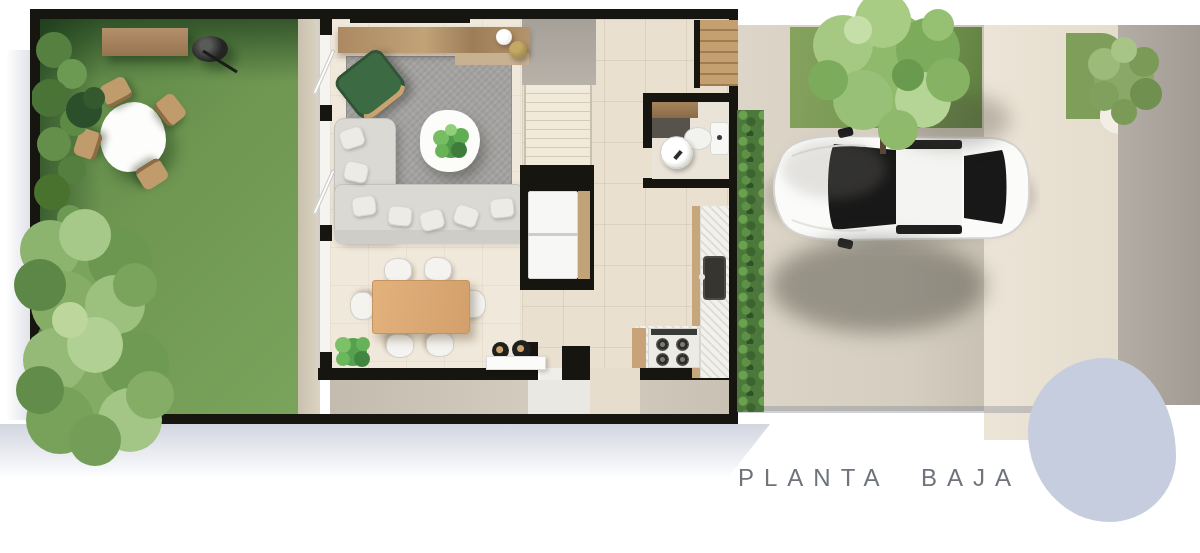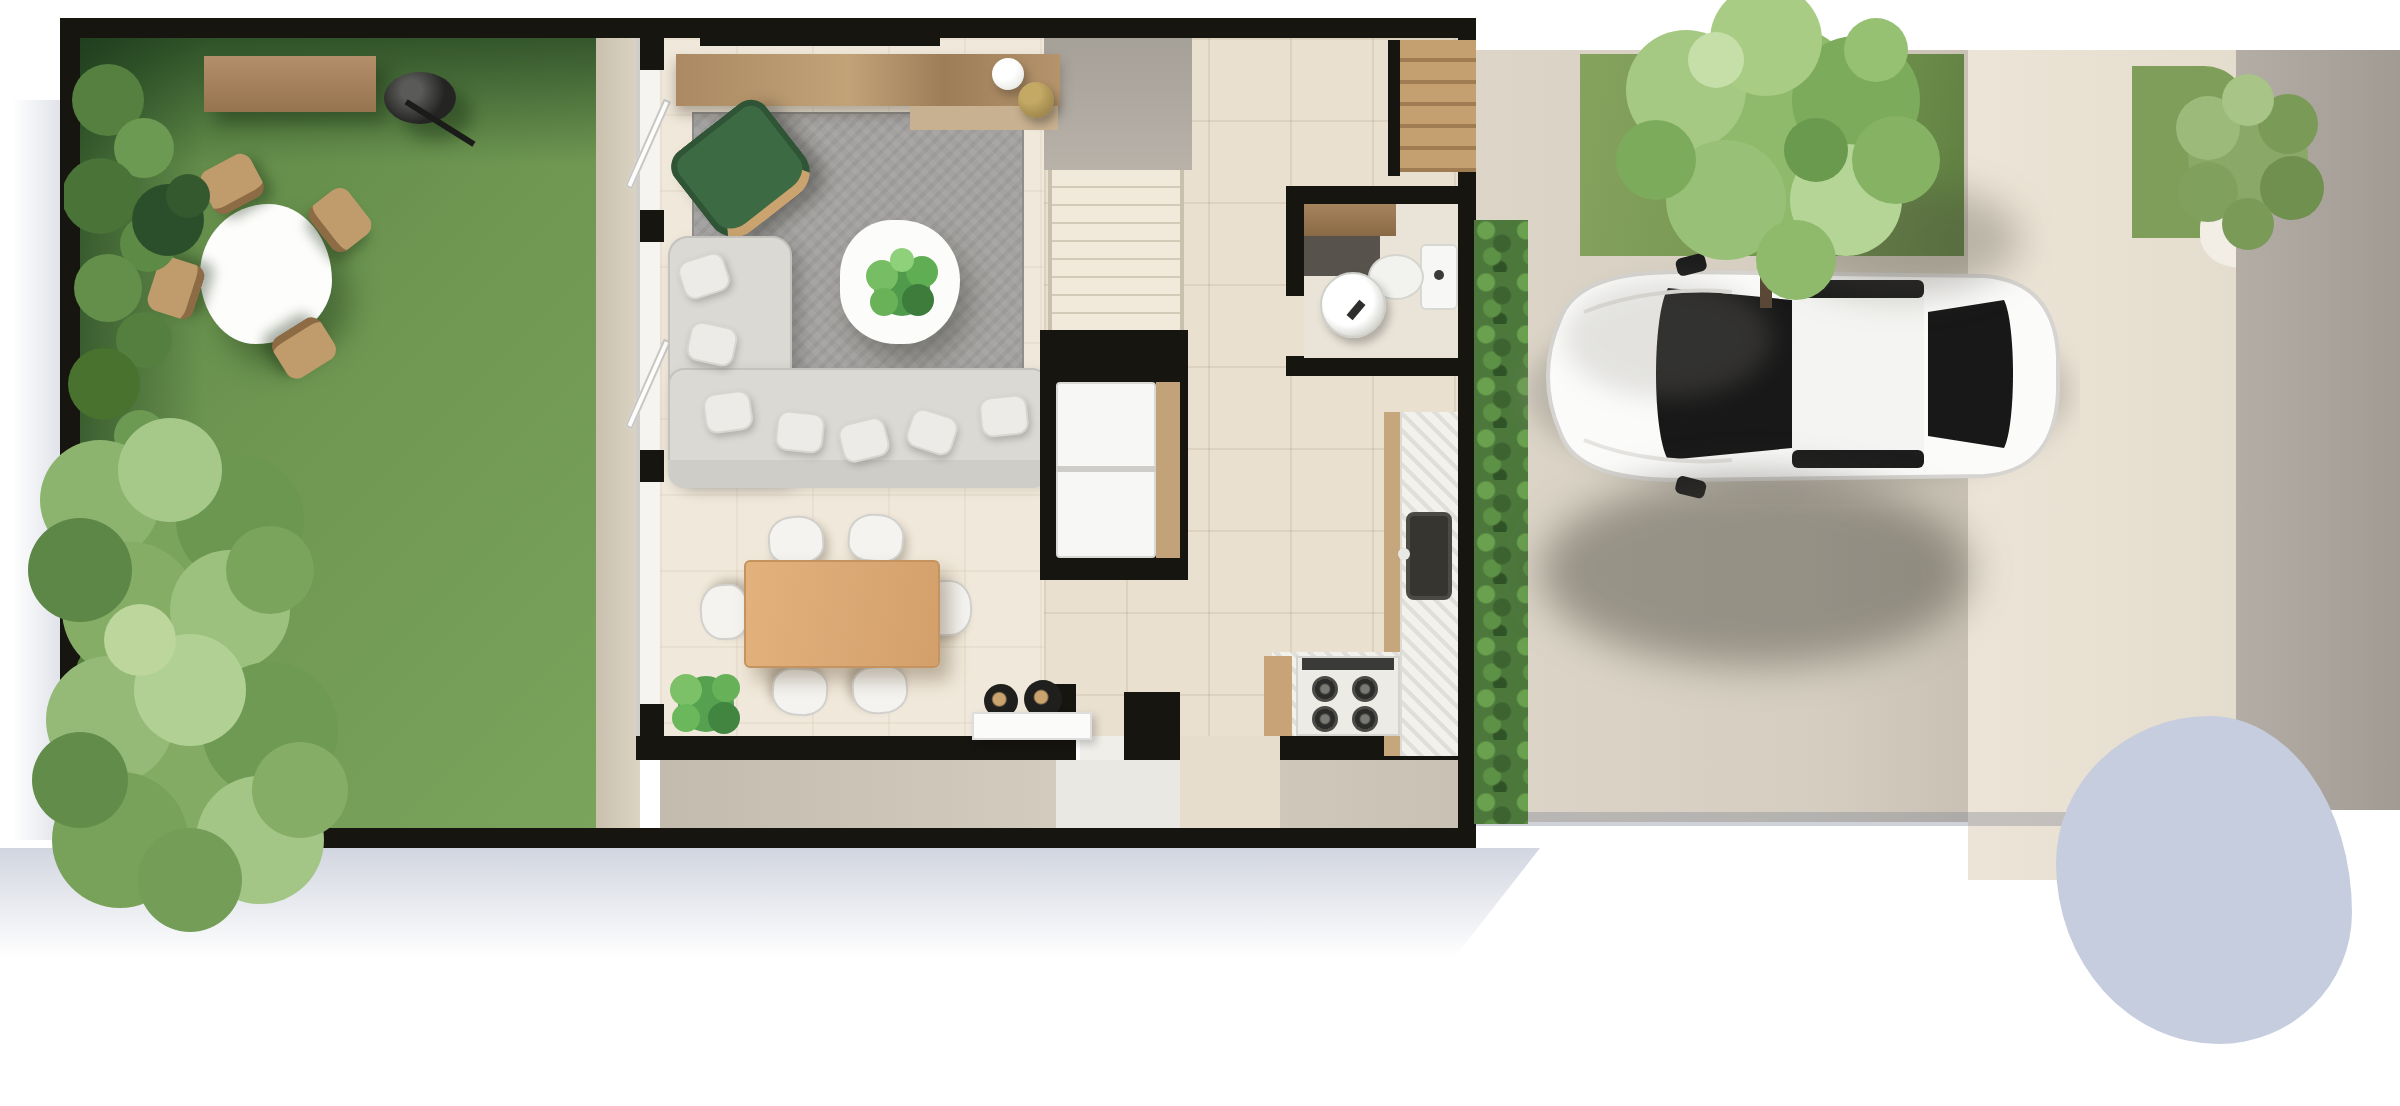--- a/index.html
+++ b/index.html
@@ -275,14 +275,15 @@
     <circle cx="150" cy="175" r="34" fill="#6f9a53"></circle>
       <circle cx="75" cy="230" r="34" fill="#78a25a"></circle>
     <circle cx="145" cy="230" r="32" fill="#a3c687"></circle>
       <circle cx="110" cy="155" r="28" fill="#b1d194"></circle>
     <circle cx="165" cy="205" r="24" fill="#85ad66"></circle>
       <circle cx="55" cy="200" r="24" fill="#628c4a"></circle>
     <circle cx="110" cy="250" r="26" fill="#749e57"></circle>
       <circle cx="85" cy="130" r="18" fill="#bcd69c"></circle>
   </svg>
 
+  <div id="title">PLANTA BAJA</div>
 
 </div>
 
 </body></html>

